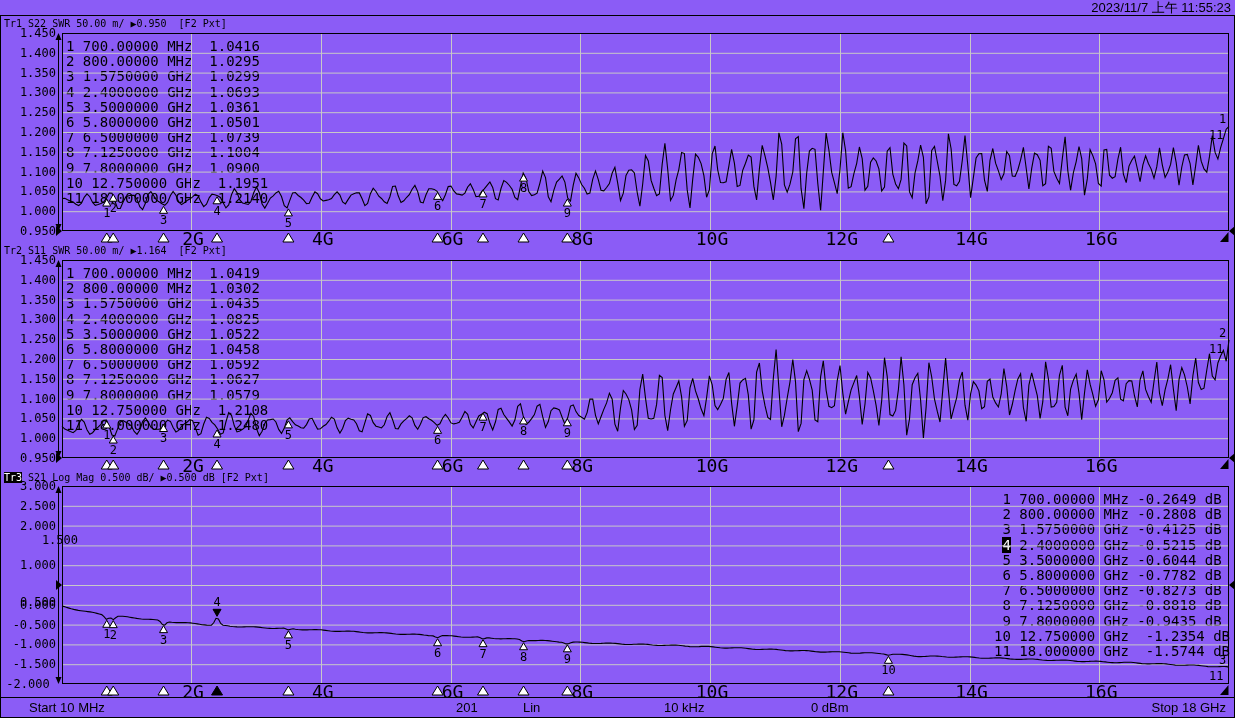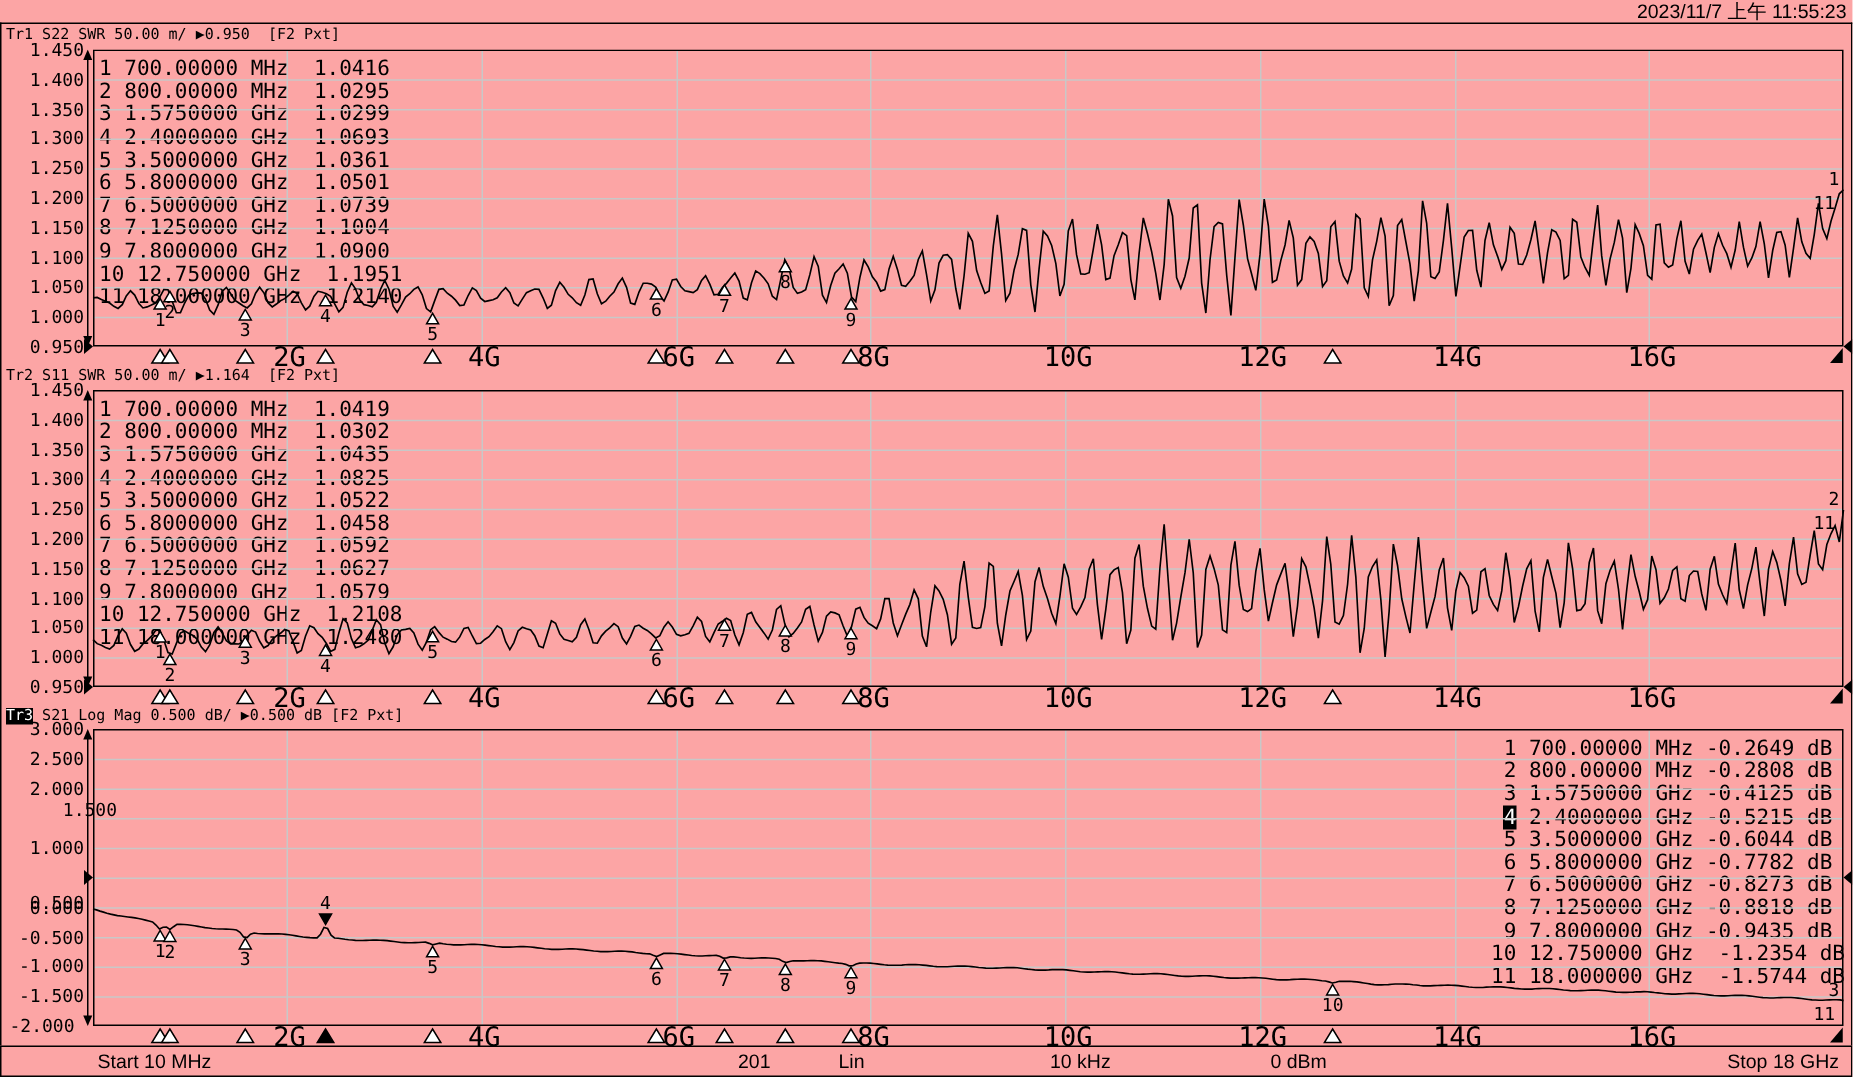--- a/index.html
+++ b/index.html
@@ -1,28 +1,28 @@
 <!DOCTYPE html>
 <html><head>
 <meta charset="utf-8">
 <style>
   html,body{margin:0;padding:0;background:#fff;}
   body{width:1235px;height:718px;overflow:hidden;font-family:"DejaVu Sans Mono",monospace;color:#000;}
-  #screen{position:relative;width:1235px;height:718px;background:#fca5a5;}
+  #screen{position:relative;width:1235px;height:718px;background:#8b5cf6;}
   #frame{position:absolute;left:0;top:15px;width:1233px;height:682px;border-left:1px solid #000;border-right:1px solid #000;}
   .timestamp{position:absolute;top:0;right:4px;height:15px;line-height:15px;font-family:"Liberation Sans",sans-serif;font-size:13px;}
   .topline{position:absolute;top:15px;left:0;width:1235px;height:1px;background:#000;}
   .hdr{position:absolute;left:4px;height:16px;line-height:16px;font-size:10px;white-space:pre;}
   .trlabel.active{background:#000;color:#fff;}
   .ylab{position:absolute;left:0;width:56px;height:16px;line-height:16px;text-align:right;font-size:12px;}
   .xt{position:absolute;width:36px;height:13px;line-height:13px;text-align:center;font-size:18px;}
   .mtable{position:absolute;white-space:pre;font-size:14px;line-height:15.2px;}
   .mrow span.num.active{background:#000;color:#fff;}
   .statusbar{position:absolute;top:697px;left:0;width:1233px;height:19px;border:1px solid #000;font-family:"Liberation Sans",sans-serif;font-size:13px;}
-  .statusbar span{position:absolute;line-height:19px;white-space:pre;margin-left:36px;}
+  .statusbar span{position:absolute;line-height:19px;white-space:pre;}
   svg{position:absolute;left:0;pointer-events:none;}
 </style>
 </head>
 <body>
 
 <div id="screen">
   <div class="timestamp">2023/11/7 上午 11:55:23</div>
   <div class="topline"></div>
   <div id="frame"></div>
   <div id="panels">

